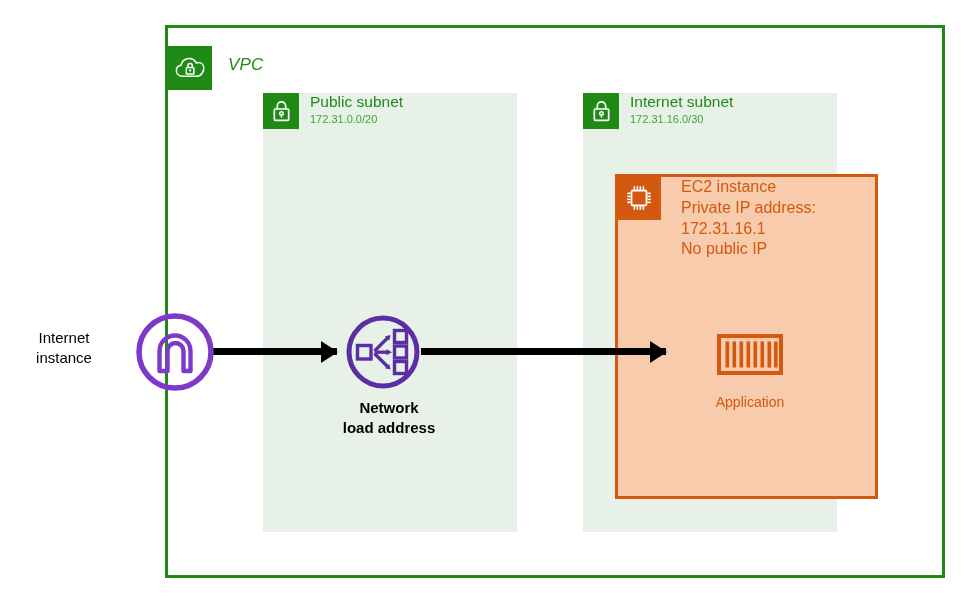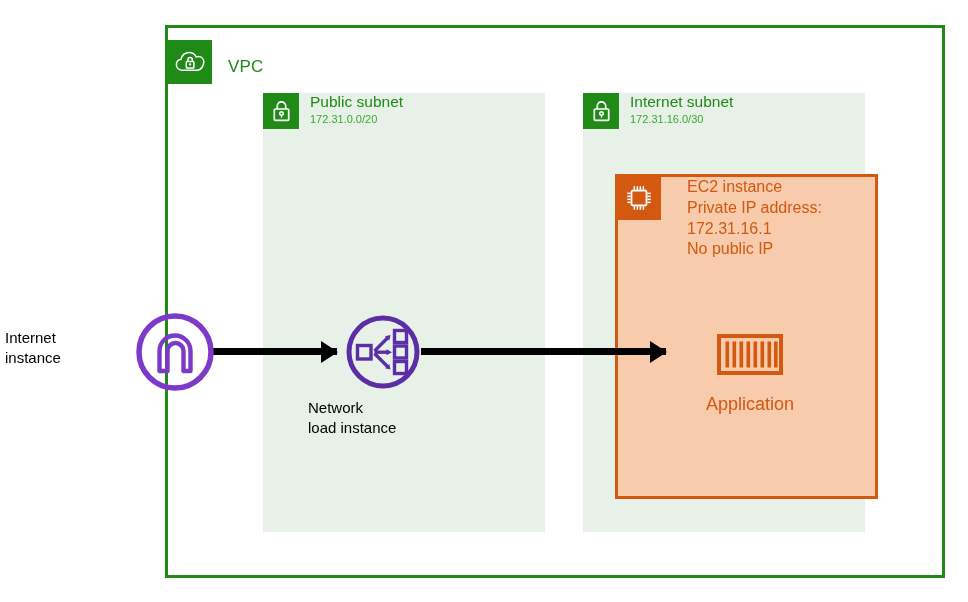--- a/index.html
+++ b/index.html
@@ -10,34 +10,34 @@
     overflow:hidden;
   }
   #canvas{position:relative;width:968px;height:602px;}
 
   
   .vpc-box{
     position:absolute;left:165px;top:25px;width:780px;height:553px;
     border:3px solid #1f8a16;background:#ffffff;box-sizing:border-box;
   }
   .vpc-header{
-    position:absolute;left:168px;top:40px;display:flex;align-items:center;
+    position:absolute;left:168px;top:46px;display:flex;align-items:flex-start;font-style:italic;
   }
   .vpc-icon{
     width:44px;height:44px;background:#1f8a16;
     display:flex;align-items:center;justify-content:center;
   }
   .vpc-label{
     margin-left:16px;margin-top:9px;
     font-size:17px;color:#1f8a16;font-weight:400;letter-spacing:.2px;
   }
 
   
   .subnet{
-    position:absolute;top:93px;width:282px;height:439px;
+    position:absolute;top:93px;width:254px;height:439px;
     background:#e7f1e7;
   }
   .subnet.public{left:263px;}
   .subnet.private{left:583px;}
 
   .subnet-head{position:absolute;left:0px;top:0px;display:flex;align-items:flex-start;}
   .subnet-icon{
     width:36px;height:36px;background:#1f8a16;
     display:flex;align-items:center;justify-content:center;flex:0 0 auto;
   }
@@ -48,38 +48,38 @@
   
   .ec2-box{
     position:absolute;left:615px;top:174px;width:263px;height:325px;
     border:3px solid #d2590f;background:#f7cbab;box-sizing:border-box;
   }
   .ec2-head{position:absolute;left:-1px;top:-1px;display:flex;align-items:flex-start;}
   .ec2-icon{
     width:44px;height:44px;background:#d2590f;
     display:flex;align-items:center;justify-content:center;flex:0 0 auto;
   }
-  .ec2-text{margin-left:26px;margin-top:1px;line-height:1.30;}
+  .ec2-text{margin-left:20px;margin-top:1px;line-height:1.30;}
   .ec2-text div{font-size:16px;color:#d2590f;white-space:nowrap;}
 
   
   .container-wrap{
     position:absolute;left:672px;top:331px;width:150px;text-align:center;
   }
   .container-cap{
-    margin-top:14px;font-size:18px;color:#d2590f;line-height:1.30;
+    margin-top:14px;font-size:14px;color:#d2590f;line-height:1.30;
   }
 
   
   .node{position:absolute;}
   .node-cap{
-    position:absolute;font-size:15px;color:#000000;line-height:1.30;
+    position:absolute;text-align:center;font-size:15px;color:#000000;line-height:1.30;
   }
   .igw-cap{left:5px;top:328px;width:118px;}
-  .nlb-cap{left:308px;top:398px;width:182px;}
+  .nlb-cap{left:298px;top:398px;width:182px;font-weight:bold;}
 
   
   .arrow{position:absolute;height:7px;background:#000000;}
   .arrow:after{
     content:"";position:absolute;right:-1px;top:50%;
     width:0;height:0;
     border-left:17px solid #000000;
     border-top:11px solid transparent;
     border-bottom:11px solid transparent;
     transform:translateY(-50%);
@@ -224,16 +224,16 @@
       </g>
       <g fill="#5b2ea6">
         <path d="M46.5 22 L41.0 23.2 L45.3 27.5 Z"></path>
         <path d="M48.0 39.2 L42.5 36.2 L42.5 42.2 Z"></path>
         <path d="M46.5 56.5 L45.3 51.0 L41.0 55.3 Z"></path>
       </g>
     </svg>
   </div>
   <div class="node-cap nlb-cap">
     <div>Network</div>
-    <div>load instance</div>
+    <div>load address</div>
   </div>
 
 </div>
 
 </body></html>

